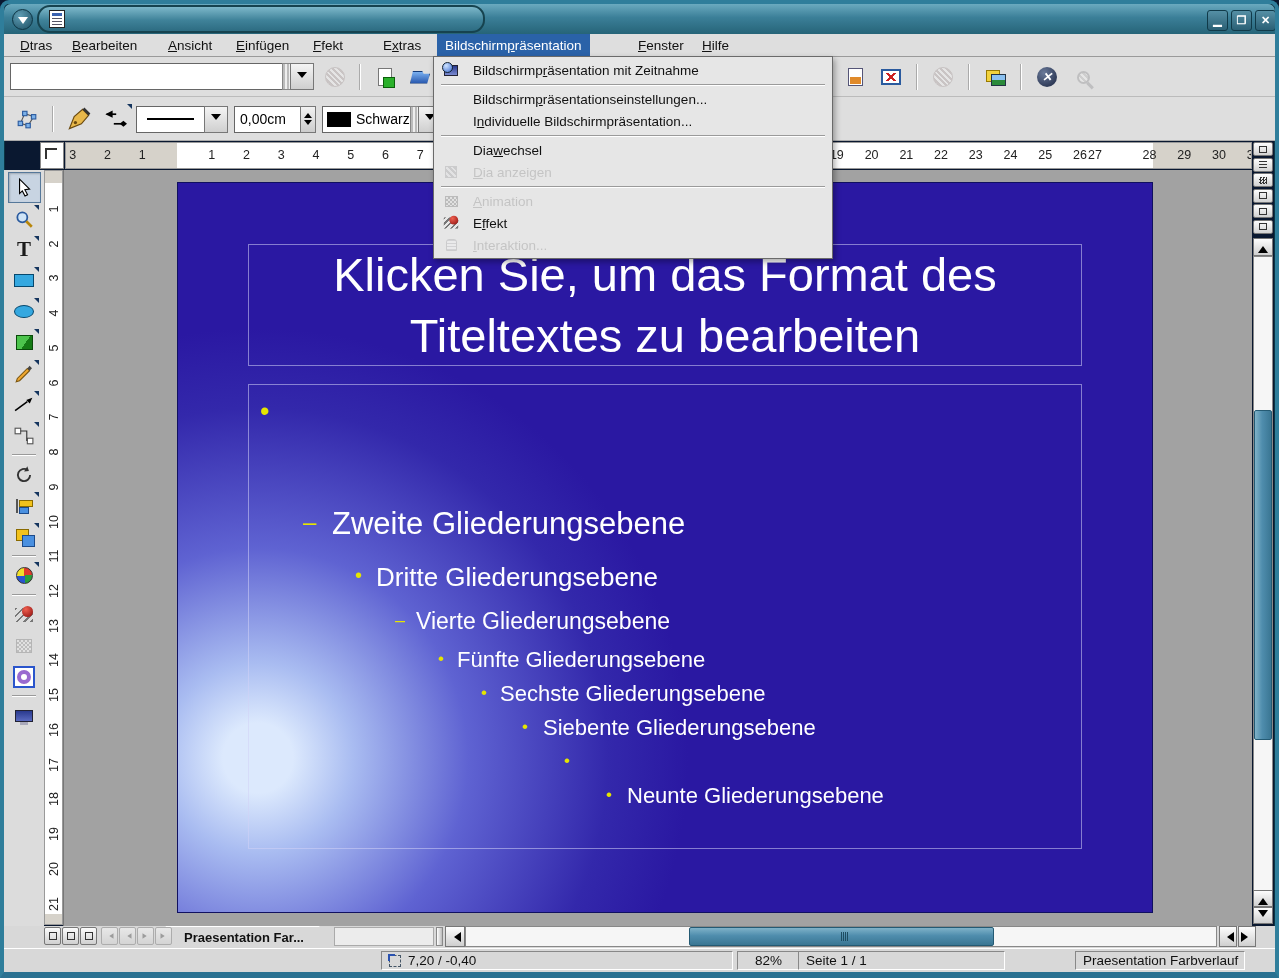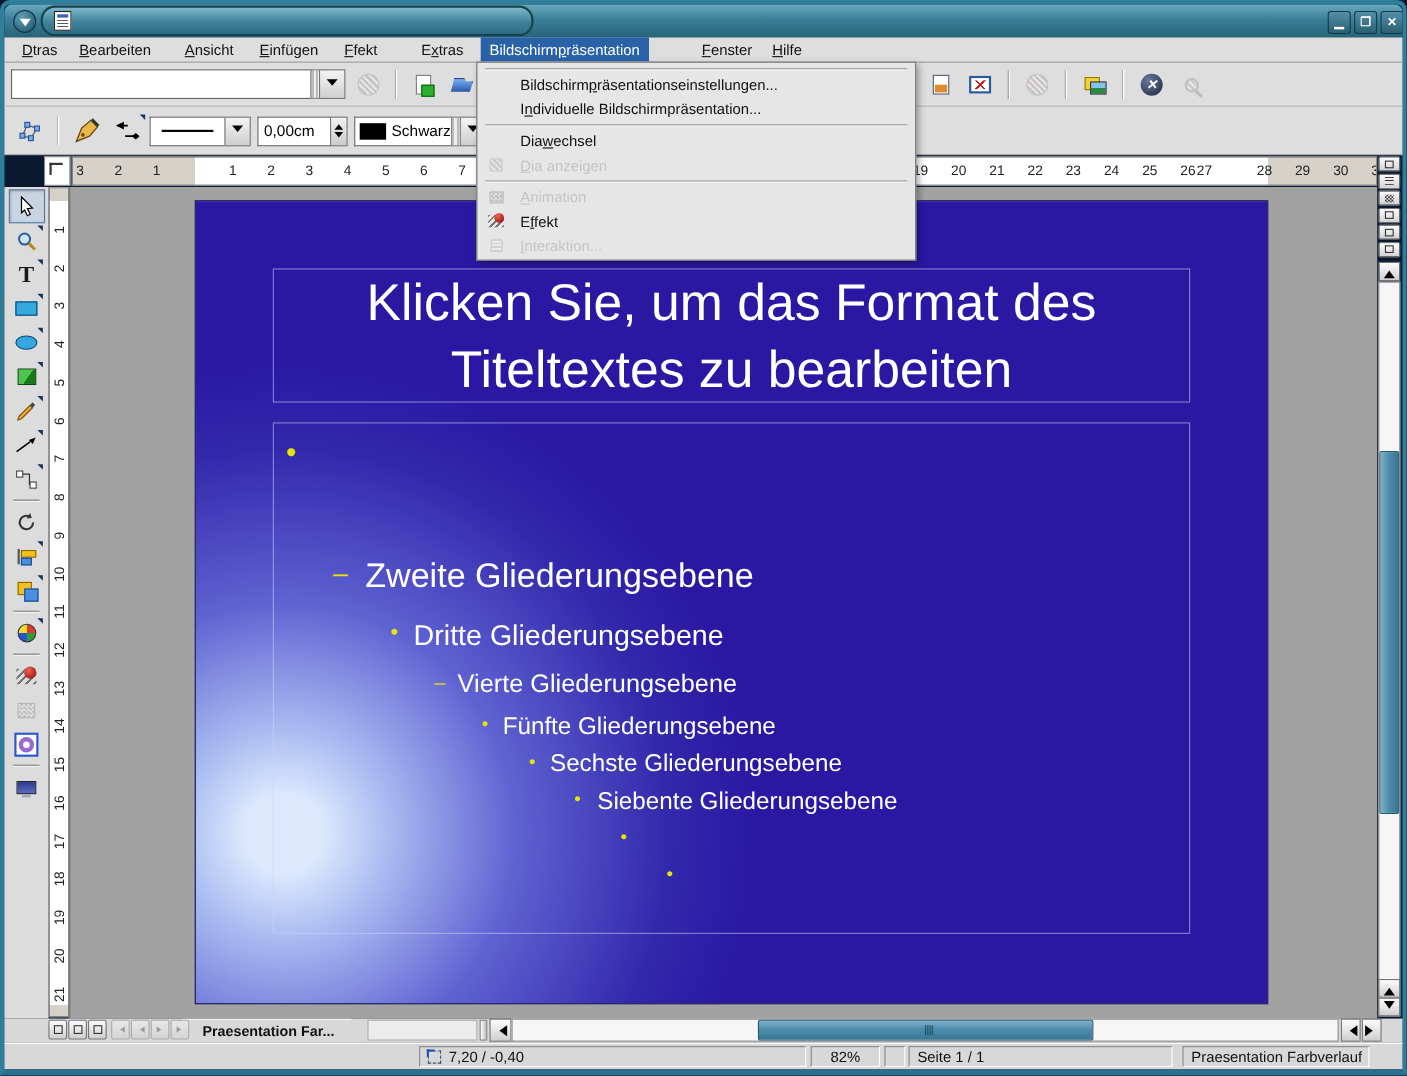--- a/index.html
+++ b/index.html
@@ -504,20 +504,21 @@
         <span class="obullet" style="left: 217px; top: 426.84px; font-size: 18px; color: rgb(229, 229, 0);">–</span>
         <span class="otext" style="left: 238px; top: 425px; font-size: 23px;">Vierte Gliederungsebene</span>
         <span class="obullet" style="left: 260px; top: 465.76px; font-size: 17px; color: rgb(229, 229, 0);">•</span>
         <span class="otext" style="left: 279px; top: 464px; font-size: 22px;">Fünfte Gliederungsebene</span>
         <span class="obullet" style="left: 303px; top: 499.76px; font-size: 17px; color: rgb(229, 229, 0);">•</span>
         <span class="otext" style="left: 322px; top: 498px; font-size: 22px;">Sechste Gliederungsebene</span>
         <span class="obullet" style="left: 344px; top: 533.76px; font-size: 17px; color: rgb(229, 229, 0);">•</span>
         <span class="otext" style="left: 365px; top: 532px; font-size: 22px;">Siebente Gliederungsebene</span>
         <span class="obullet" style="left: 386px; top: 567.76px; font-size: 17px; color: rgb(229, 229, 0);">•</span>
         <span class="obullet" style="left: 428px; top: 601.76px; font-size: 17px; color: rgb(229, 229, 0);">•</span>
+        <span class="otext" style="left: 449px; top: 600px; font-size: 22px;">Neunte Gliederungsebene</span>
       </div>
   </div>
 
   <div id="vscol">
       <div class="vbtn" style="top: 77.5px;">
         <i></i>
       </div>
       <div class="vbtn" style="top: 62px;">
         <i></i>
       </div>
@@ -592,29 +593,35 @@
 
   <div id="statusbar">
     <div class="seg" style="left:377px;width:352px">
       <span id="seg-pos-icon"></span>
       <span>7,20 / -0,40</span>
     </div>
     <div class="seg" style="left:733px;width:63px;justify-content:center">
       <span>82%</span>
     </div>
     <div class="seg" style="left:800px;width:19px"></div>
-    <div class="seg" style="left:822px;width:240px">
+    <div class="seg" style="left:794px;width:207px">
       <span>Seite 1 / 1</span>
     </div>
     <div class="seg" style="left:1071px;width:170px">
       <span>Praesentation Farbverlauf</span>
     </div>
   </div>
 
   <div id="dropdown">
+      <div class="drow">
+        <span class="dicon di-timer">
+          <i></i>
+        </span>
+        <span class="dlab"><span>Bildschirmp</span><span class="u">r</span><span>äsentation mit Zeitnahme</span></span>
+      </div>
       <div class="dsep"></div>
       <div class="drow">
         <span class="dicon"></span>
         <span class="dlab"><span>Bildschirm</span><span class="u">p</span><span>räsentationseinstellungen...</span></span>
       </div>
       <div class="drow">
         <span class="dicon"></span>
         <span class="dlab"><span>I</span><span class="u">n</span><span>dividuelle Bildschirmpräsentation...</span></span>
       </div>
       <div class="dsep"></div>

